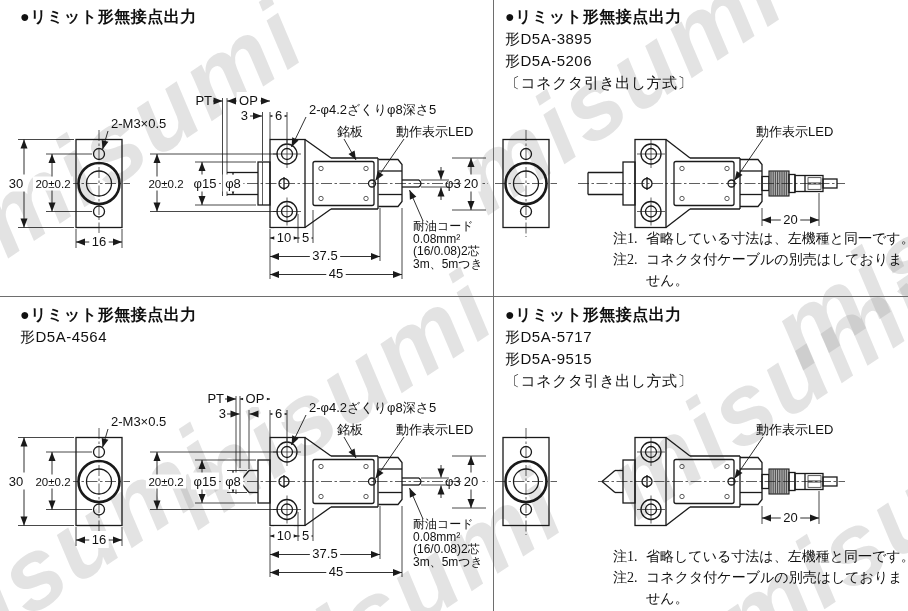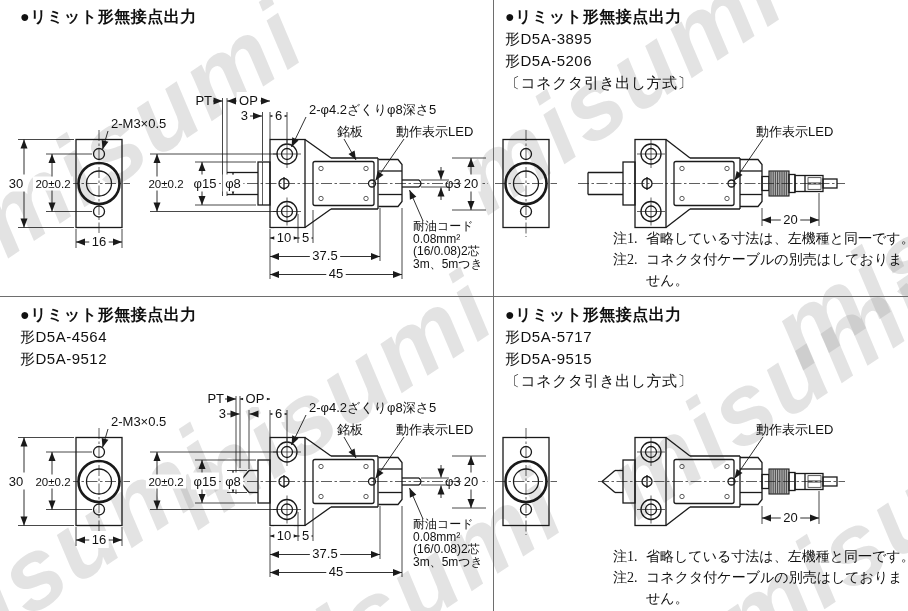--- a/index.html
+++ b/index.html
@@ -435,21 +435,20 @@
   </div>
   <div class="hdr" style="left:505px;top:6px">
     <div class="htitle">●リミット形無接点出力</div>
     <div class="hmodel">形D5A-3895</div>
     <div class="hmodel">形D5A-5206</div>
     <div class="hsub">〔コネクタ引き出し方式〕</div>
   </div>
   <div class="hdr" style="left:20px;top:304px">
     <div class="htitle">●リミット形無接点出力</div>
     <div class="hmodel">形D5A-4564</div>
-    <div class="hmodel">形D5A-9512</div>
   </div>
   <div class="hdr" style="left:505px;top:304px">
     <div class="htitle">●リミット形無接点出力</div>
     <div class="hmodel">形D5A-5717</div>
     <div class="hmodel">形D5A-9515</div>
     <div class="hsub">〔コネクタ引き出し方式〕</div>
   </div>
 
   <div class="notes" style="left:613px;top:228px">
     <div><span class="nlab">注1.</span><span>省略している寸法は、左機種と同一です。</span></div>

